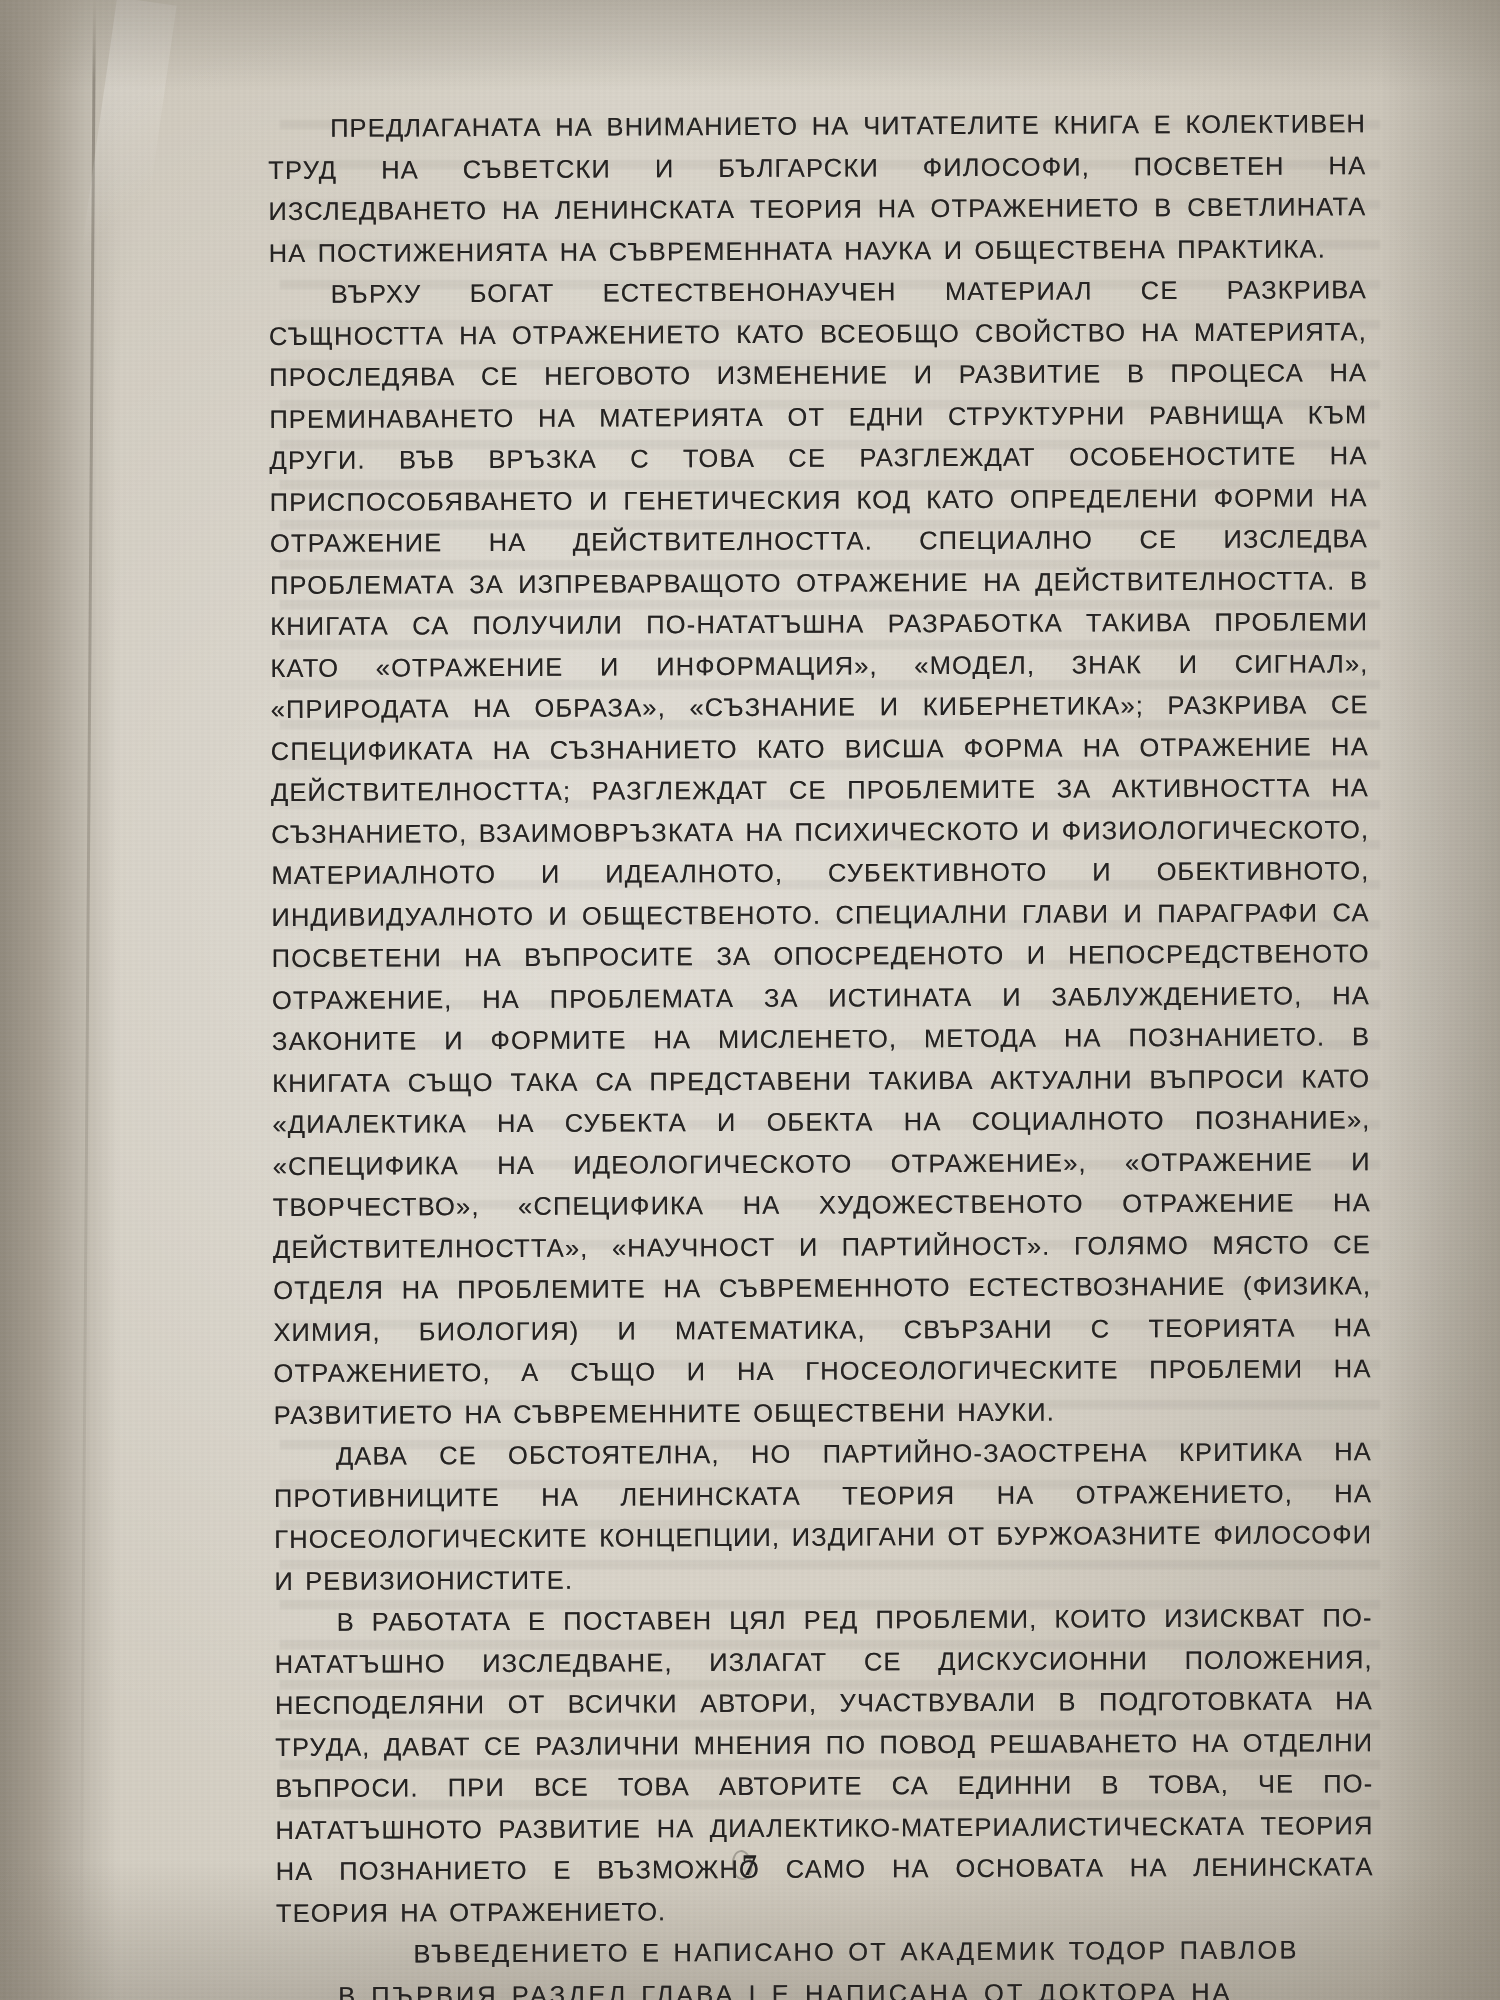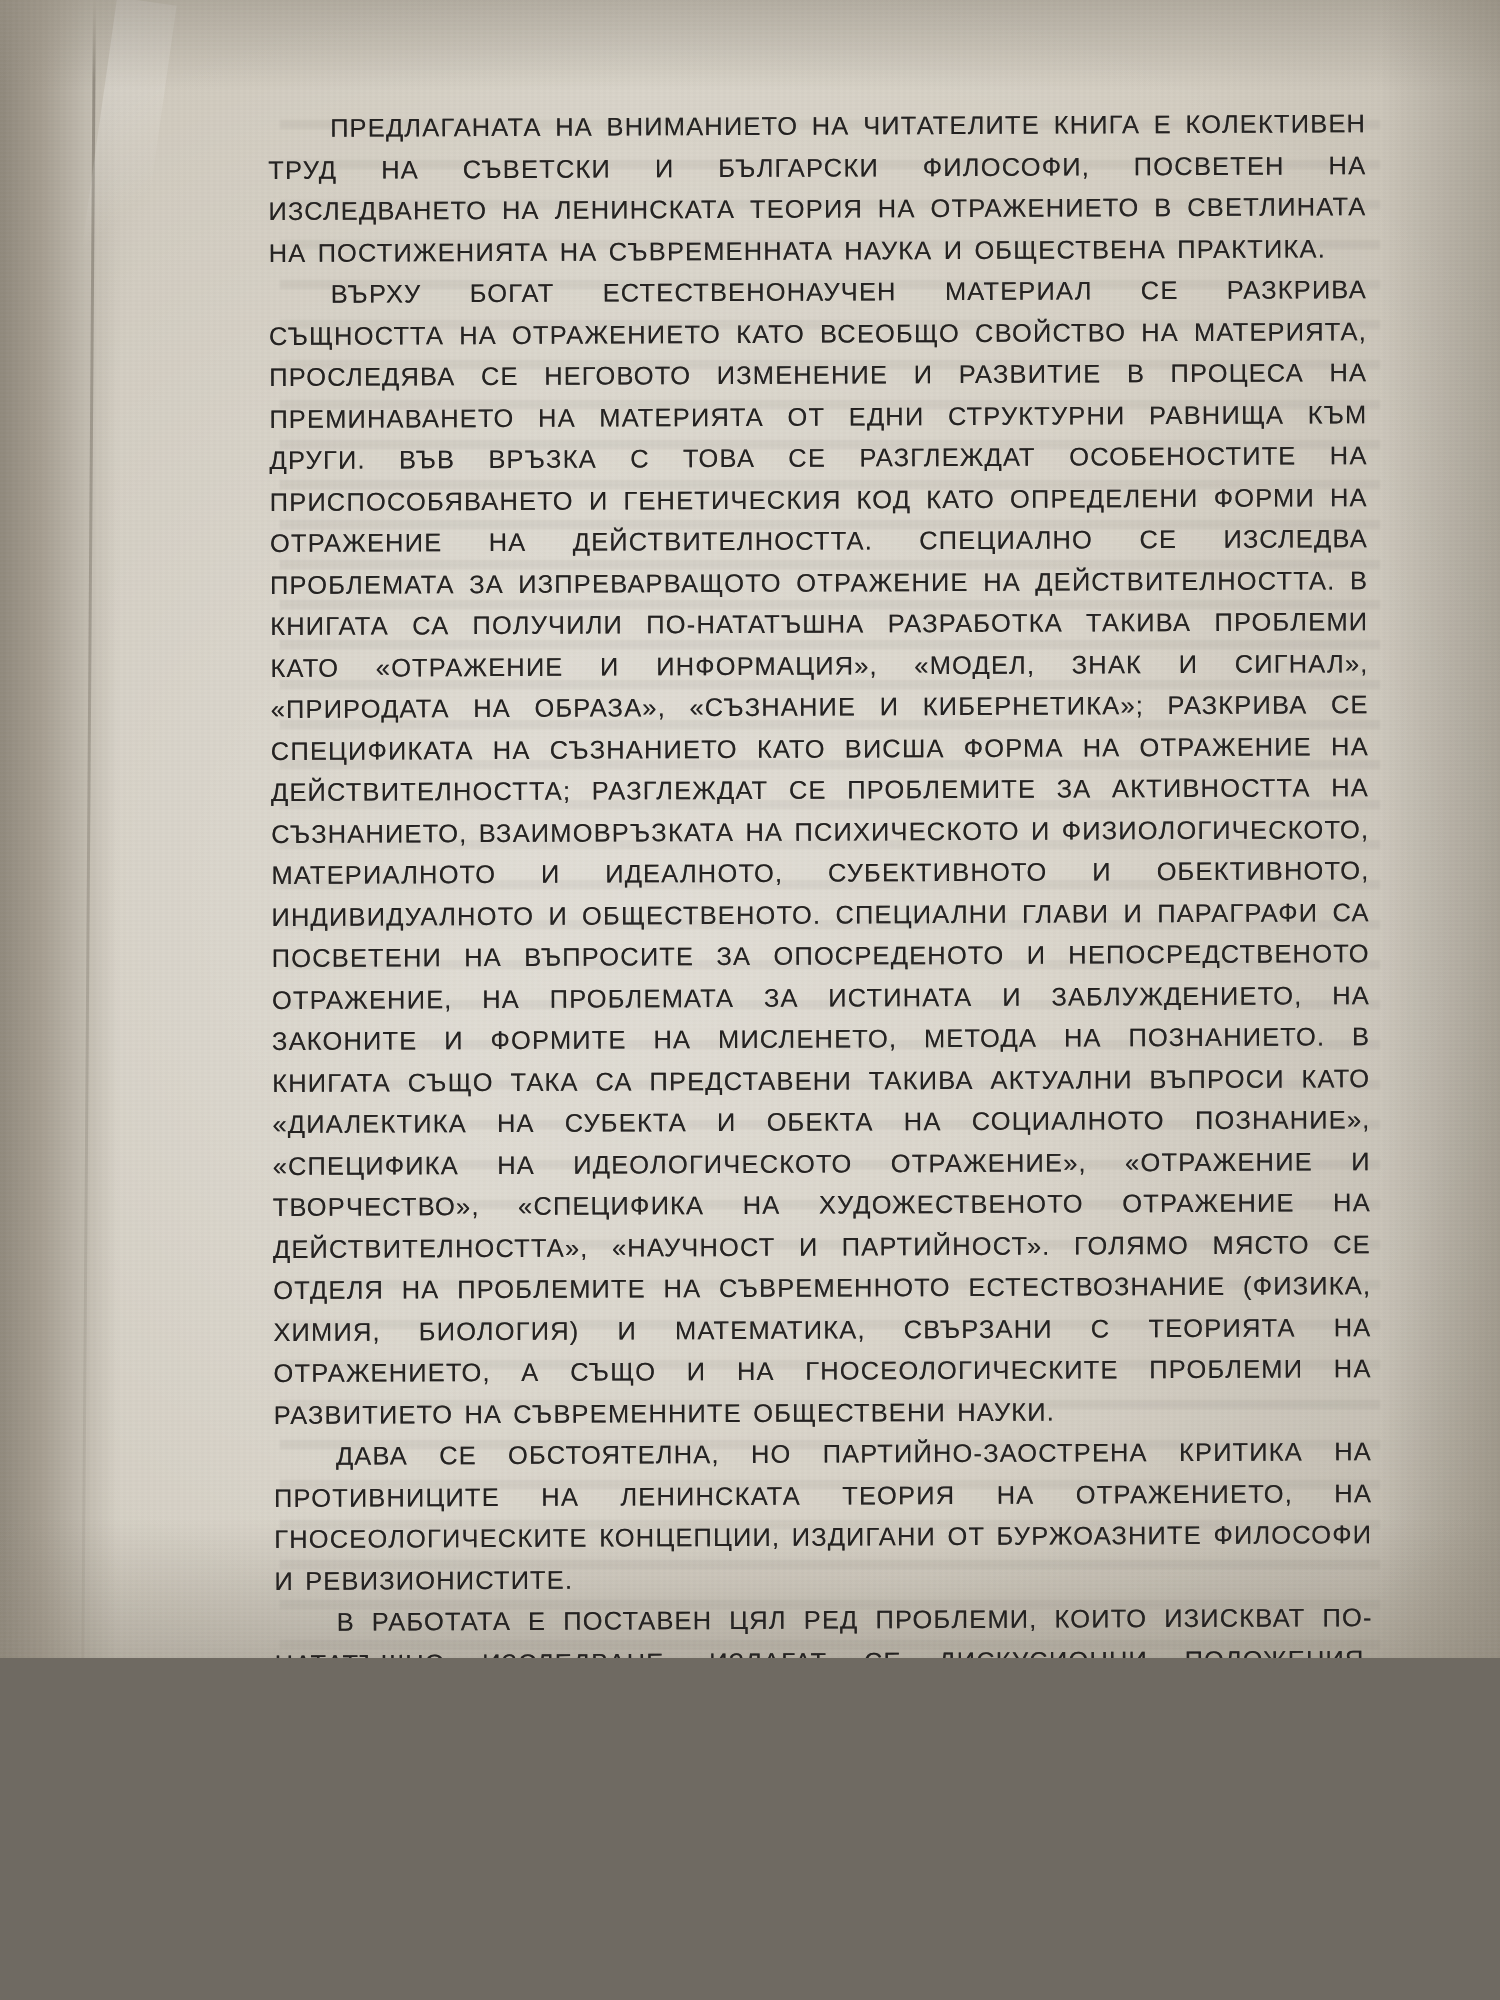--- a/index.html
+++ b/index.html
@@ -3,21 +3,21 @@
 <meta charset="utf-8">
 <style>
   html, body {
     margin: 0;
     padding: 0;
     background: #6f6a62;
   }
   .page {
     position: relative;
     width: 1500px;
-    height: 1658px;
+    height: 2000px;
     overflow: hidden;
     background: #c4b5fd;
     font-family: "Liberation Sans", sans-serif;
   }
   
   .paper {
     position: absolute;
     left: 0;
     top: 0;
     width: 1500px;

